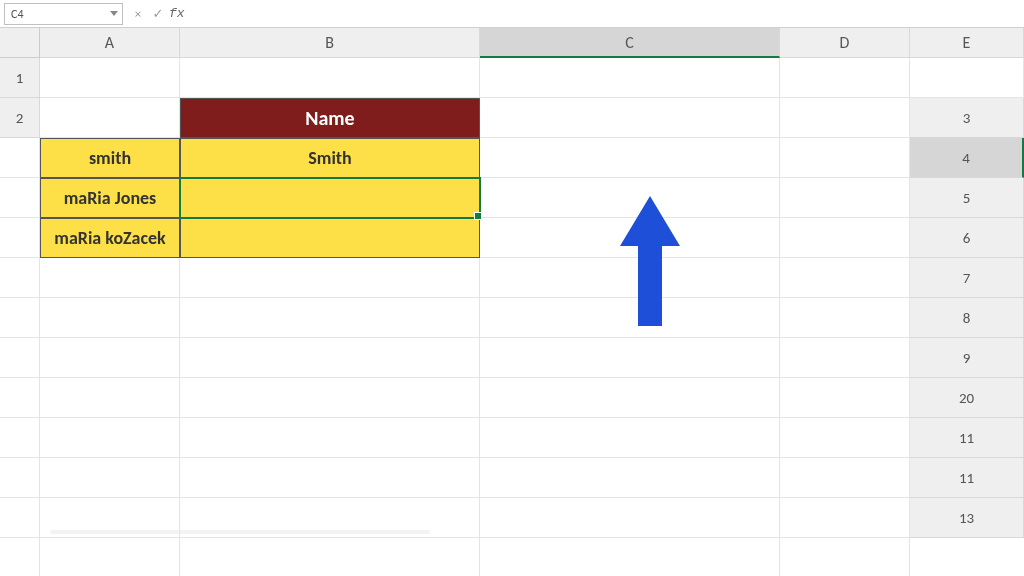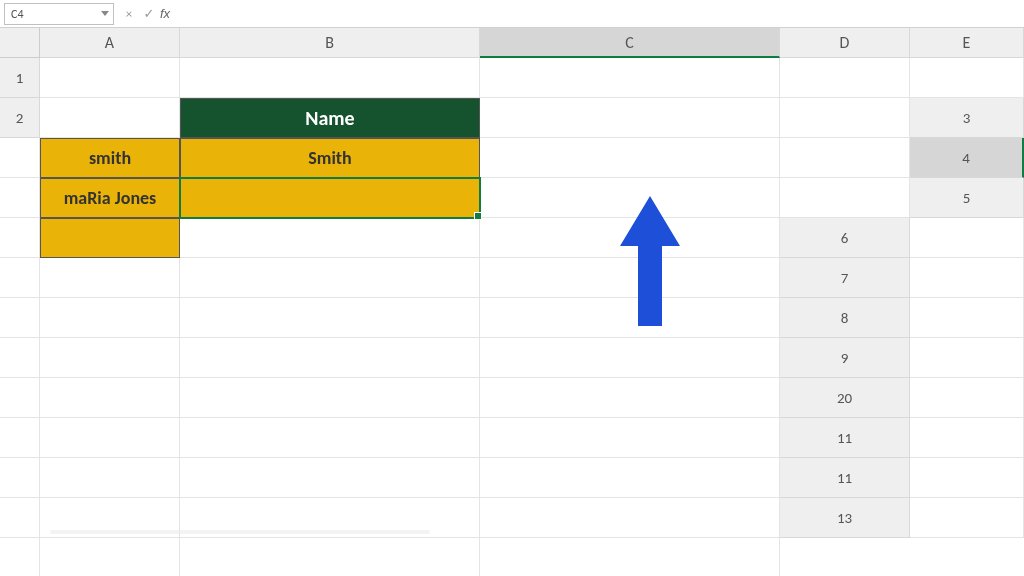--- a/index.html
+++ b/index.html
@@ -15,21 +15,21 @@
     
     .formula-bar {
       background: #fff;
       border-bottom: 1px solid #d0d0d0;
       height: 28px;
       display: flex;
       align-items: center;
       padding: 2px 4px;
     }
     .name-box {
-      width: 110px;
+      width: 119px;
       height: 22px;
       background: #fff;
       border: 1px solid #c0c0c0;
       display: flex;
       align-items: center;
       padding: 0 6px;
       font-size: 12px;
       color: #555;
       position: relative;
     }
@@ -43,21 +43,21 @@
     }
     .fb-btn-grp {
       display: flex;
       align-items: center;
       gap: 2px;
       margin: 0 6px;
       color: #999;
       font-size: 13px;
     }
     .fb-btn { width: 18px; text-align: center; cursor: default; }
-    .fx-label { font-style: italic; font-family: Liberation Sans, sans-serif; font-size: 13px; color: #666; margin-right: 6px; }
+    .fx-label { font-style: italic; font-family: Liberation Mono, monospace; font-size: 13px; color: #666; margin-right: 6px; }
     .formula-input {
       flex: 1;
       height: 22px;
       border: none;
       outline: none;
       background: #fff;
       font-size: 13px;
       padding: 0 4px;
     }
     
@@ -98,29 +98,29 @@
       font-size: 18px;
       font-weight: 600;
       color: #333;
       background: #fff;
       padding: 0 6px;
       position: relative;
     }
     
     
     .tbl-hdr {
-      background: #14532d;
+      background: #7f1d1d;
       color: #fff;
       font-weight: 700;
       font-size: 20px;
       border: 1px solid #555;
     }
     .tbl-cell {
       border: 1px solid #555;
-      background: #eab308;
+      background: #fde047;
       font-weight: 600;
     }
     
     
     .active-cell {
       outline: 2px solid #107c41;
       outline-offset: -1px;
       z-index: 5;
     }
     .active-cell::after {
@@ -204,20 +204,21 @@
 
   <div class="hdr row-hdr active">4</div>
   <div class="cell"></div>
   <div class="cell tbl-cell">maRia Jones</div>
   <div class="cell tbl-cell active-cell"></div>
   <div class="cell"></div>
   <div class="cell"></div>
 
   <div class="hdr row-hdr">5</div>
   <div class="cell"></div>
+  <div class="cell tbl-cell">maRia koZacek</div>
   <div class="cell tbl-cell"></div>
   <div class="cell"></div>
   <div class="cell"></div>
 
   <div class="hdr row-hdr">6</div>
   <div class="cell"></div>
     <div class="cell"></div>
     <div class="cell"></div>
     <div class="cell"></div>
     <div class="cell"></div>

